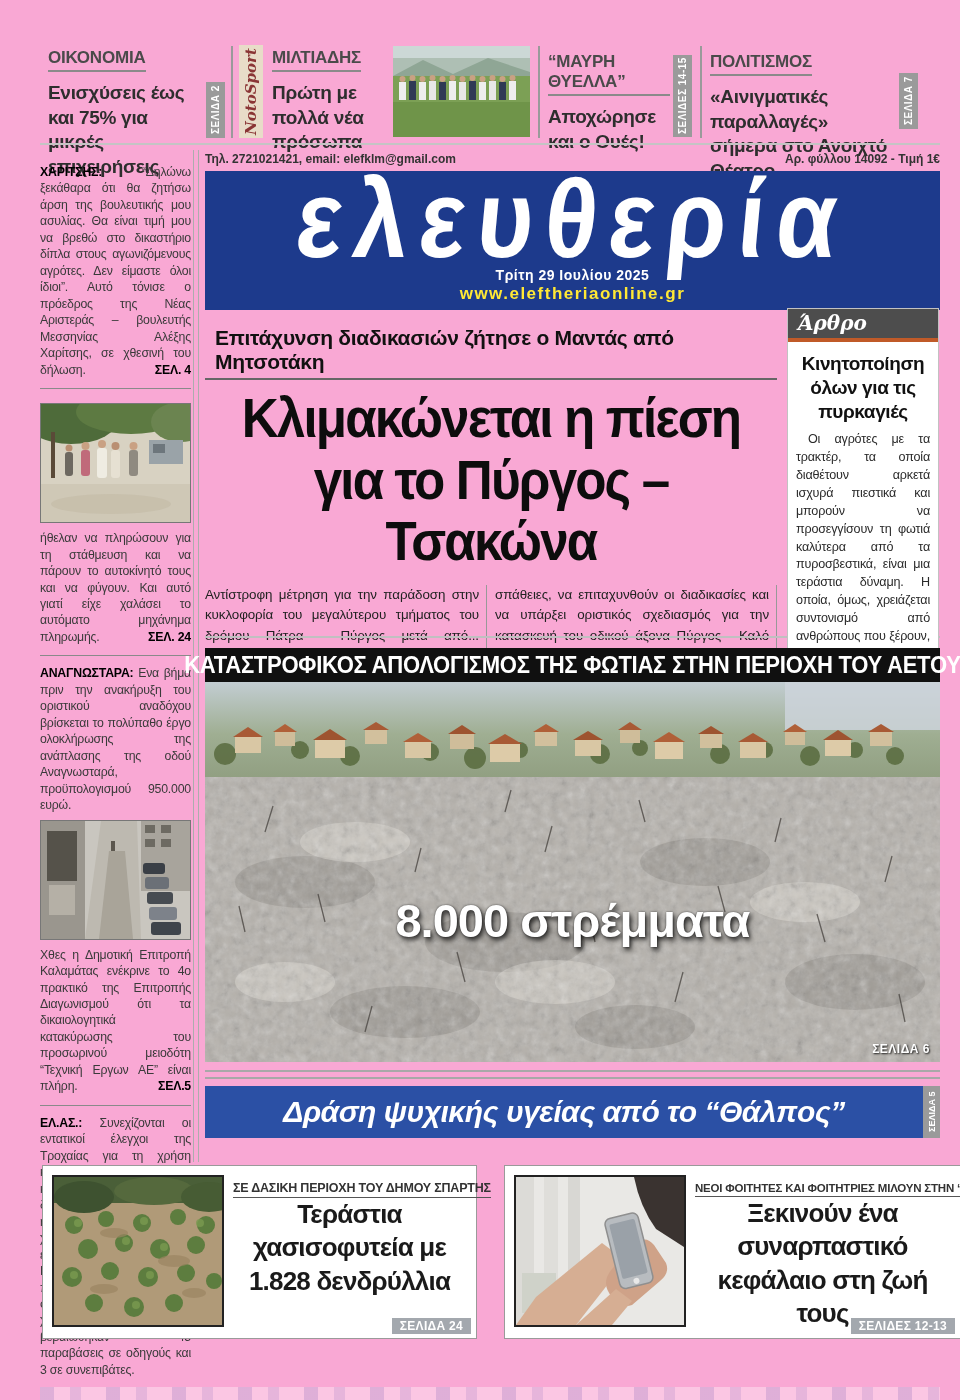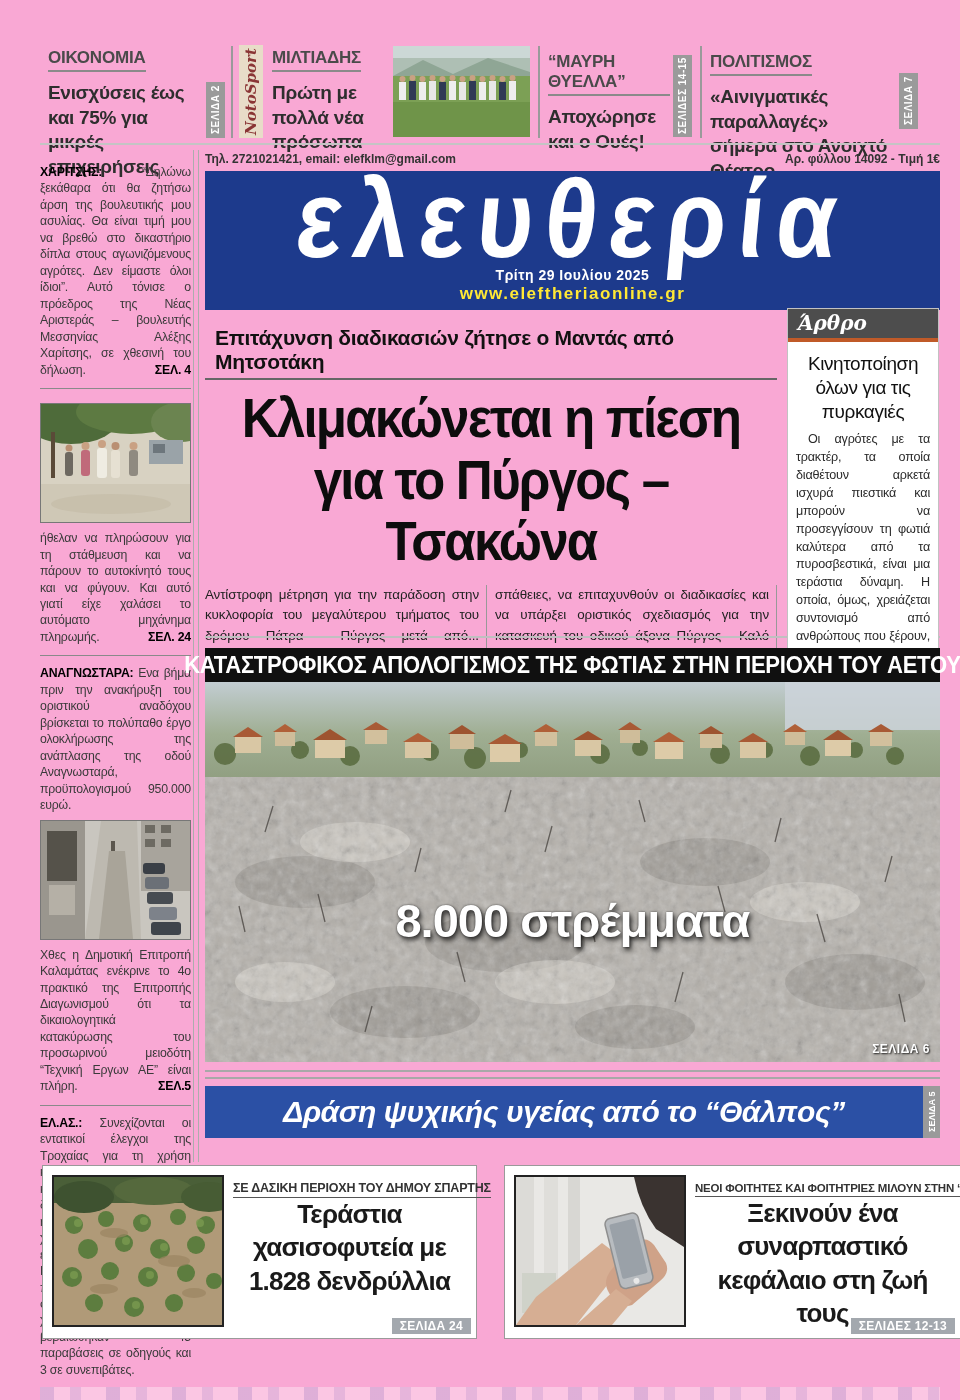--- a/index.html
+++ b/index.html
@@ -54,21 +54,21 @@
     padding-right:7px;border-right:1px solid #999;letter-spacing:-0.1px;}
   .lead-col + .lead-col{padding-left:8px;}
   .red-sq{display:inline-block;width:11px;height:11px;background:#a01830;vertical-align:-1px;margin:0 3px 0 2px;}
   .lead-pageref{font-weight:bold;color:#000;}
   .rule-mid{position:absolute;left:205px;top:636px;width:735px;height:2px;background:#c0c0c0;}
 
   
   .arthro{position:absolute;left:787px;top:308px;width:150px;min-height:300px;border:1px solid #c2c2c2;background:#fff;}
   .arthro-header{background:#4d4d4d;color:#fff;font-family:"DejaVu Serif",serif;font-style:italic;font-weight:bold;
     font-size:20px;padding:2px 10px 3px 10px;border-bottom:4px solid #c05a28;}
-  .arthro-title{font-size:19px;font-weight:normal;text-align:center;line-height:1.25;margin:10px 6px 8px 6px;color:#111;letter-spacing:-0.4px;}
+  .arthro-title{font-size:19px;font-weight:bold;text-align:center;line-height:1.25;margin:10px 6px 8px 6px;color:#111;letter-spacing:-0.4px;}
   .arthro-body{font-size:12.6px;line-height:1.42;text-align:justify;color:#2a2a2a;margin:0 8px;text-indent:12px;letter-spacing:-0.2px;}
   .arthro-page{border-top:1px solid #999;margin:10px 8px 8px 8px;padding-top:3px;text-align:right;
     font-weight:bold;font-style:italic;font-size:13px;color:#111;}
 
   
   .fire-banner{position:absolute;left:205px;top:648px;width:735px;height:34px;background:#101010;
     color:#fff;display:flex;align-items:center;justify-content:center;}
   .fire-banner span{font-size:23px;font-weight:bold;letter-spacing:-0.3px;display:inline-block;transform:scaleX(0.96);white-space:nowrap;}
   .fire-photo{position:absolute;left:205px;top:682px;width:735px;height:380px;overflow:hidden;background:#b3afa9;}
   .fire-overlay{position:absolute;left:0;top:212px;width:100%;text-align:center;color:#fff;font-weight:bold;

